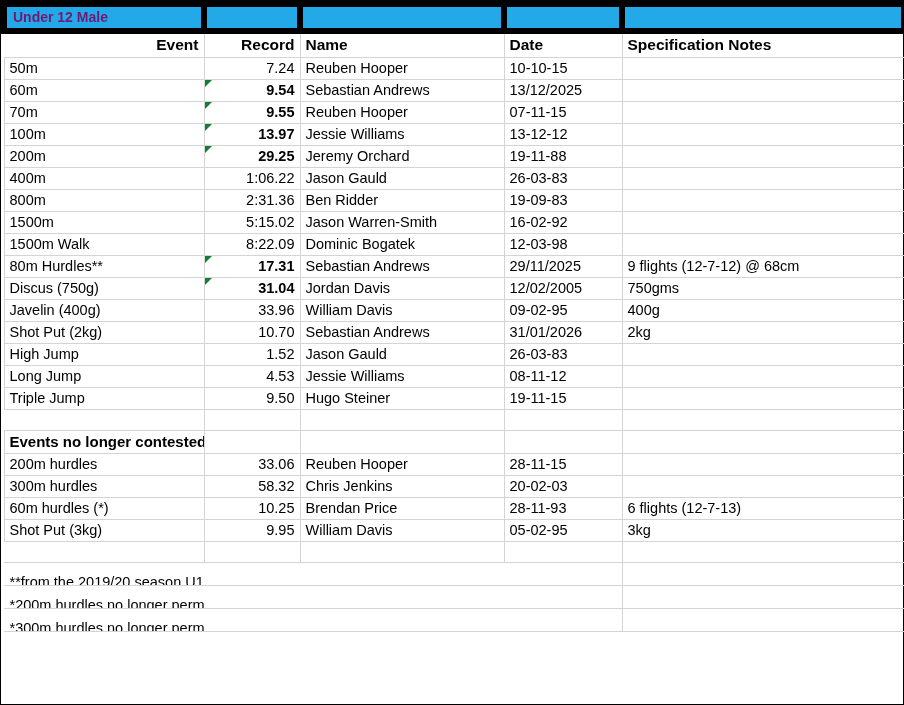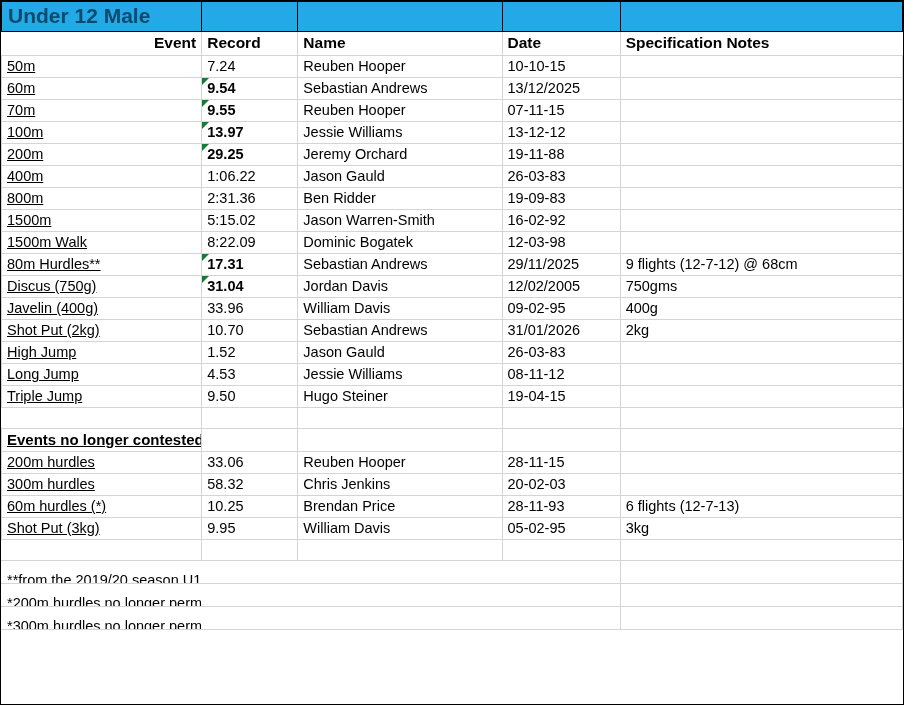--- a/index.html
+++ b/index.html
@@ -32,50 +32,50 @@
     border: 1px solid #d4d4d4;
     padding: 2px 5px 3px 5px;
     height: 21px;
     box-sizing: border-box;
     vertical-align: middle;
     overflow: hidden;
     white-space: nowrap;
   }
   
   .c0 { width: 200px; }
-  .c1 { width: 96px; }
+  .c1 { width: 96px; text-align: right; }
   .c2 { width: 204px; }
   .c3 { width: 118px; margin-left: 48px; }
   .c4 { width: 282px; }
 
   tr.title-row td {
     background: #23a9e8;
-    color: #0c4a6e;
+    color: #701a75;
     font-weight: bold;
-    font-size: 21px;
+    font-size: 14px;
     height: 27px;
-    border: 1px solid #000000;
+    border: 6px solid #000000;
     padding-left: 6px;
   }
   tr.title-row td.title-rest {
     border-left: 1px solid #23a9e8;
   }
   tr.header-row td {
     font-weight: bold;
     font-size: 15.5px;
     height: 23px;
     border-top: 1px solid #ffffff;
     border-bottom: 1px solid #d4d4d4;
     border-left: 1px solid #d4d4d4;
     border-right: 1px solid #d4d4d4;
   }
   tr.header-row td.c0 { border-left: 1px solid #ffffff; text-align: right; }
   tr.header-row td.c4 { border-right: 1px solid #ffffff; }
 
-  td.no-left { border-left: 1px solid #ffffff; text-decoration: underline; }
+  td.no-left { border-left: 1px solid #ffffff; }
   td.no-right { border-right: 1px solid #ffffff; }
 
   
   td.flagged {
     position: relative;
     font-weight: bold;
   }
   td.flagged::before {
     content: "";
     position: absolute;
@@ -250,21 +250,21 @@
         <td class="c0 no-left">Long Jump</td>
         <td class="c1">4.53</td>
         <td class="c2">Jessie Williams</td>
         <td class="c3">08-11-12</td>
         <td class="c4 no-right"></td>
       </tr>
       <tr>
         <td class="c0 no-left">Triple Jump</td>
         <td class="c1">9.50</td>
         <td class="c2">Hugo Steiner</td>
-        <td class="c3">19-04-15</td>
+        <td class="c3">19-11-15</td>
         <td class="c4 no-right"></td>
       </tr>
 
       <tr class="spacer">
         <td class="c0 no-left"></td>
         <td class="c1"></td>
         <td class="c2"></td>
         <td class="c3"></td>
         <td class="c4 no-right"></td>
       </tr>

